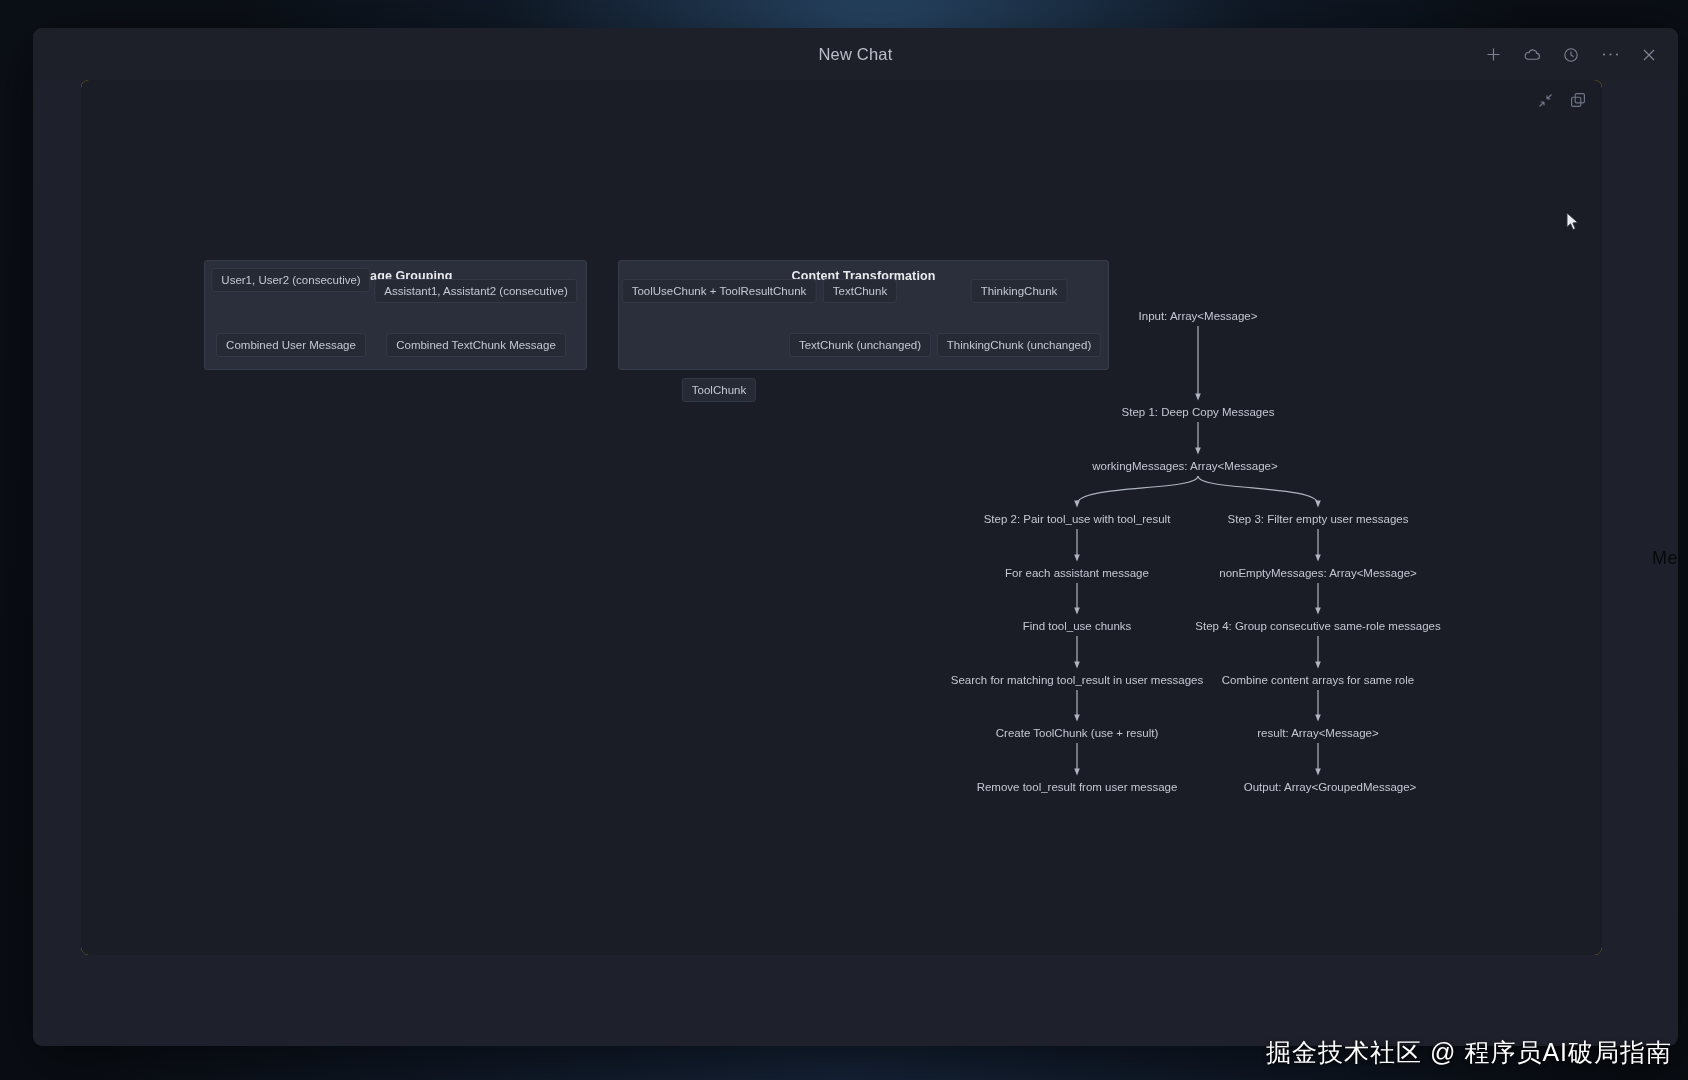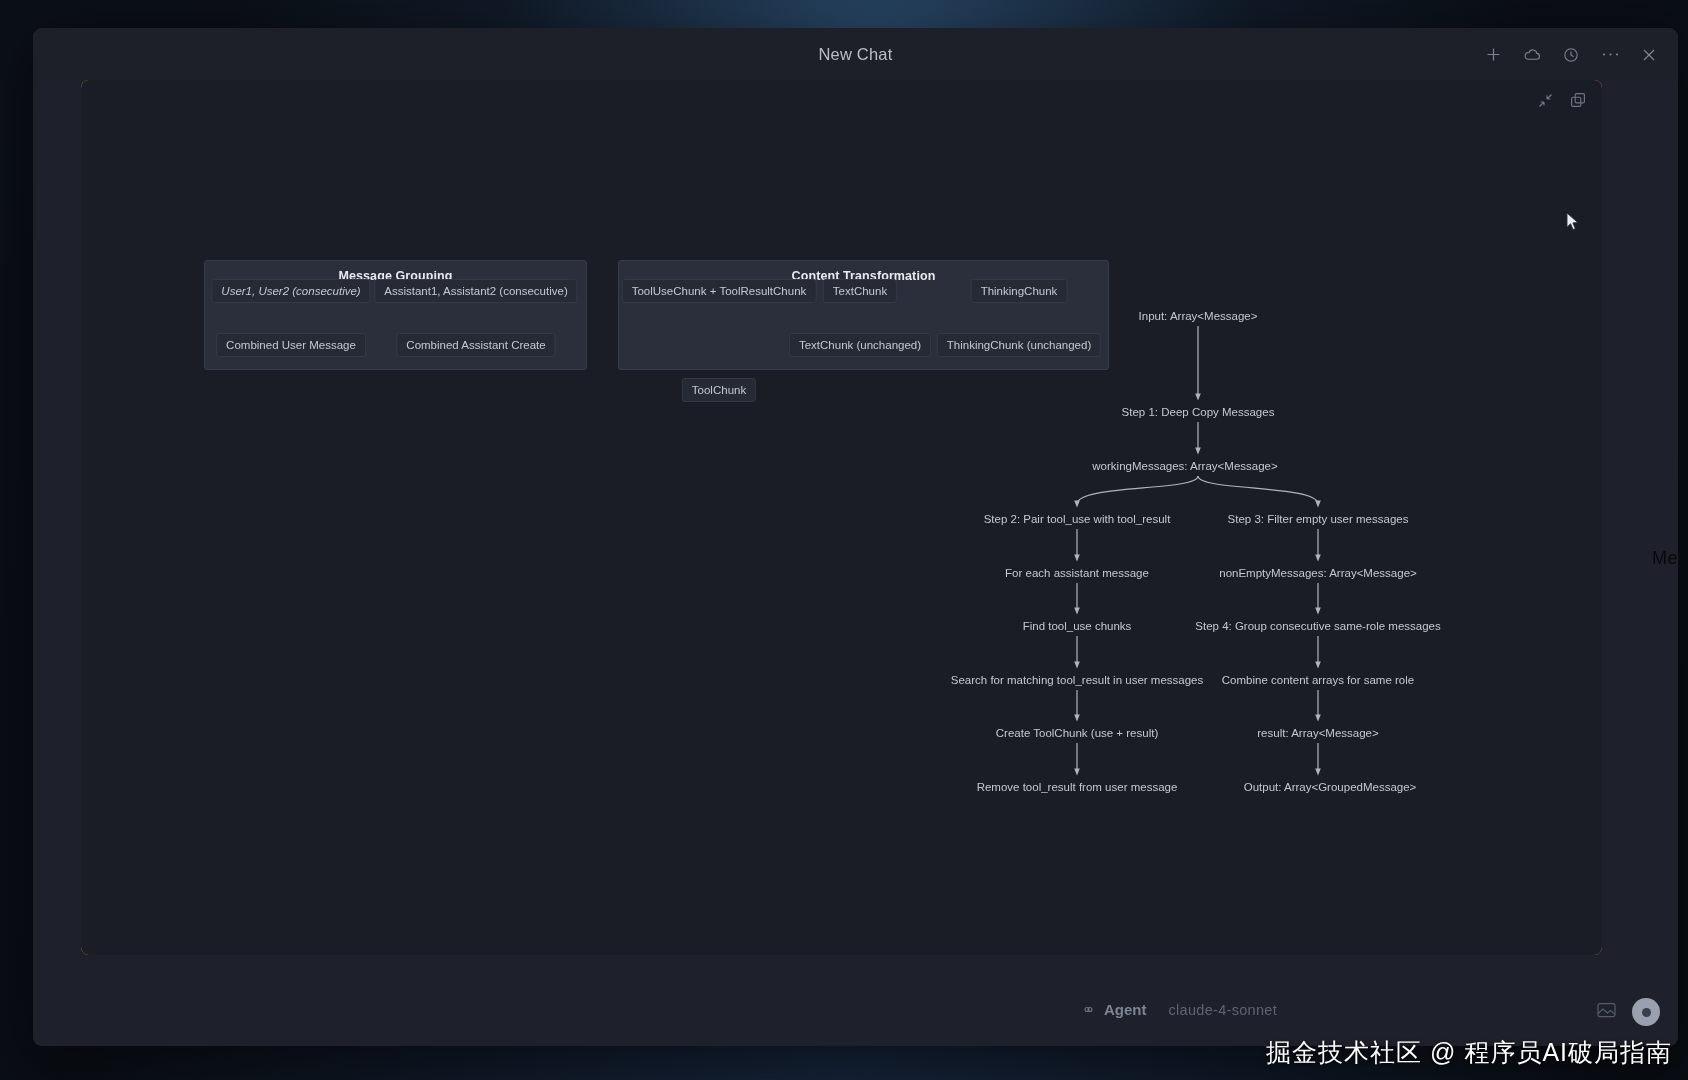--- a/index.html
+++ b/index.html
@@ -234,24 +234,24 @@
             <path d="M996,663 L996,692" fill="none" stroke="#aeb4c0" stroke-width="1.2" marker-end="url(#arrow)"></path>
             <path d="M1237,449 L1237,478" fill="none" stroke="#aeb4c0" stroke-width="1.2" marker-end="url(#arrow)"></path>
             <path d="M1237,503 L1237,531" fill="none" stroke="#aeb4c0" stroke-width="1.2" marker-end="url(#arrow)"></path>
             <path d="M1237,556 L1237,585" fill="none" stroke="#aeb4c0" stroke-width="1.2" marker-end="url(#arrow)"></path>
             <path d="M1237,610 L1237,638" fill="none" stroke="#aeb4c0" stroke-width="1.2" marker-end="url(#arrow)"></path>
             <path d="M1237,663 L1237,692" fill="none" stroke="#aeb4c0" stroke-width="1.2" marker-end="url(#arrow)"></path>
           </svg>
       <div class="subgraph" style="left: 123px; top: 180px; width: 383px; height: 110px;">
             <div class="subgraph-title">Message Grouping</div>
           </div>
-          <div class="nodebox" style="left: 210px; top: 199px; font-style: italic;">User1, User2 (consecutive)</div>
+          <div class="nodebox" style="left: 210px; top: 188px;">User1, User2 (consecutive)</div>
           <div class="nodebox" style="left: 395px; top: 199px;">Assistant1, Assistant2 (consecutive)</div>
           <div class="nodebox" style="left: 210px; top: 253px;">Combined User Message</div>
-          <div class="nodebox" style="left: 395px; top: 253px;">Combined Assistant Create</div>
+          <div class="nodebox" style="left: 395px; top: 253px;">Combined TextChunk Message</div>
           <div class="subgraph" style="left: 537px; top: 180px; width: 491px; height: 110px;">
             <div class="subgraph-title">Content Transformation</div>
           </div>
           <div class="nodebox" style="left: 638px; top: 199px;">ToolUseChunk + ToolResultChunk</div>
           <div class="nodebox" style="left: 779px; top: 199px;">TextChunk</div>
           <div class="nodebox" style="left: 938px; top: 199px;">ThinkingChunk</div>
           <div class="nodebox" style="left: 638px; top: 253px; margin-top: 45px;">ToolChunk</div>
           <div class="nodebox" style="left: 779px; top: 253px;">TextChunk (unchanged)</div>
           <div class="nodebox" style="left: 938px; top: 253px;">ThinkingChunk (unchanged)</div>
           <div class="flowlabel" style="left: 1117px; top: 236px;">Input: Array&lt;Message&gt;</div>
@@ -266,42 +266,20 @@
           <div class="flowlabel" style="left: 1237px; top: 439px;">Step 3: Filter empty user messages</div>
           <div class="flowlabel" style="left: 1237px; top: 493px;">nonEmptyMessages: Array&lt;Message&gt;</div>
           <div class="flowlabel" style="left: 1237px; top: 546px;">Step 4: Group consecutive same-role messages</div>
           <div class="flowlabel" style="left: 1237px; top: 600px;">Combine content arrays for same role</div>
           <div class="flowlabel" style="left: 1237px; top: 653px;">result: Array&lt;Message&gt;</div>
           <div class="flowlabel" style="left: 1237px; top: 707px; margin-left: 12px;">Output: Array&lt;GroupedMessage&gt;</div>
         </div>
     </div>
   </div>
 
-  <div class="composer">
-    <div class="composer-row">
-      <div class="agent-chip">
-        <svg width="15" height="11" viewBox="0 0 15 11" fill="none" stroke="#6b7282" stroke-width="1.2">
-          <path d="M4 5.5a2 2 0 1 1 2 2c-1.4 0-2-1.3-2-2Zm7 0a2 2 0 1 0-2 2c1.4 0 2-1.3 2-2Z"></path>
-        </svg>
-        <span>Agent</span>
-      </div>
-      <div class="model-name">claude-4-sonnet</div>
-    </div>
-    <div class="composer-right">
-      <div class="img-icon">
-        <svg width="19" height="16" viewBox="0 0 19 16" fill="none" stroke="currentColor" stroke-width="1.2">
-          <rect x="1" y="1.6" width="17" height="13" rx="1.8"></rect>
-          <path d="M1 11.5 6 7l4.5 4L13.5 8.6 18 12.4"></path>
-        </svg>
-      </div>
-      <div class="send-btn">
-          <span></span>
-        </div>
-    </div>
-  </div>
 
 </div>
 
 <div class="ghost-text">Me</div>
 
 <div class="cursor">
   <svg width="14" height="20" viewBox="0 0 14 20">
     <path d="M1,1 L1,15.2 L4.6,11.8 L7,17.6 L9.3,16.6 L6.9,10.9 L11.8,10.6 Z" fill="#e9ecf1" stroke="#2b2f3a" stroke-width="0.9"></path>
   </svg>
 </div>

